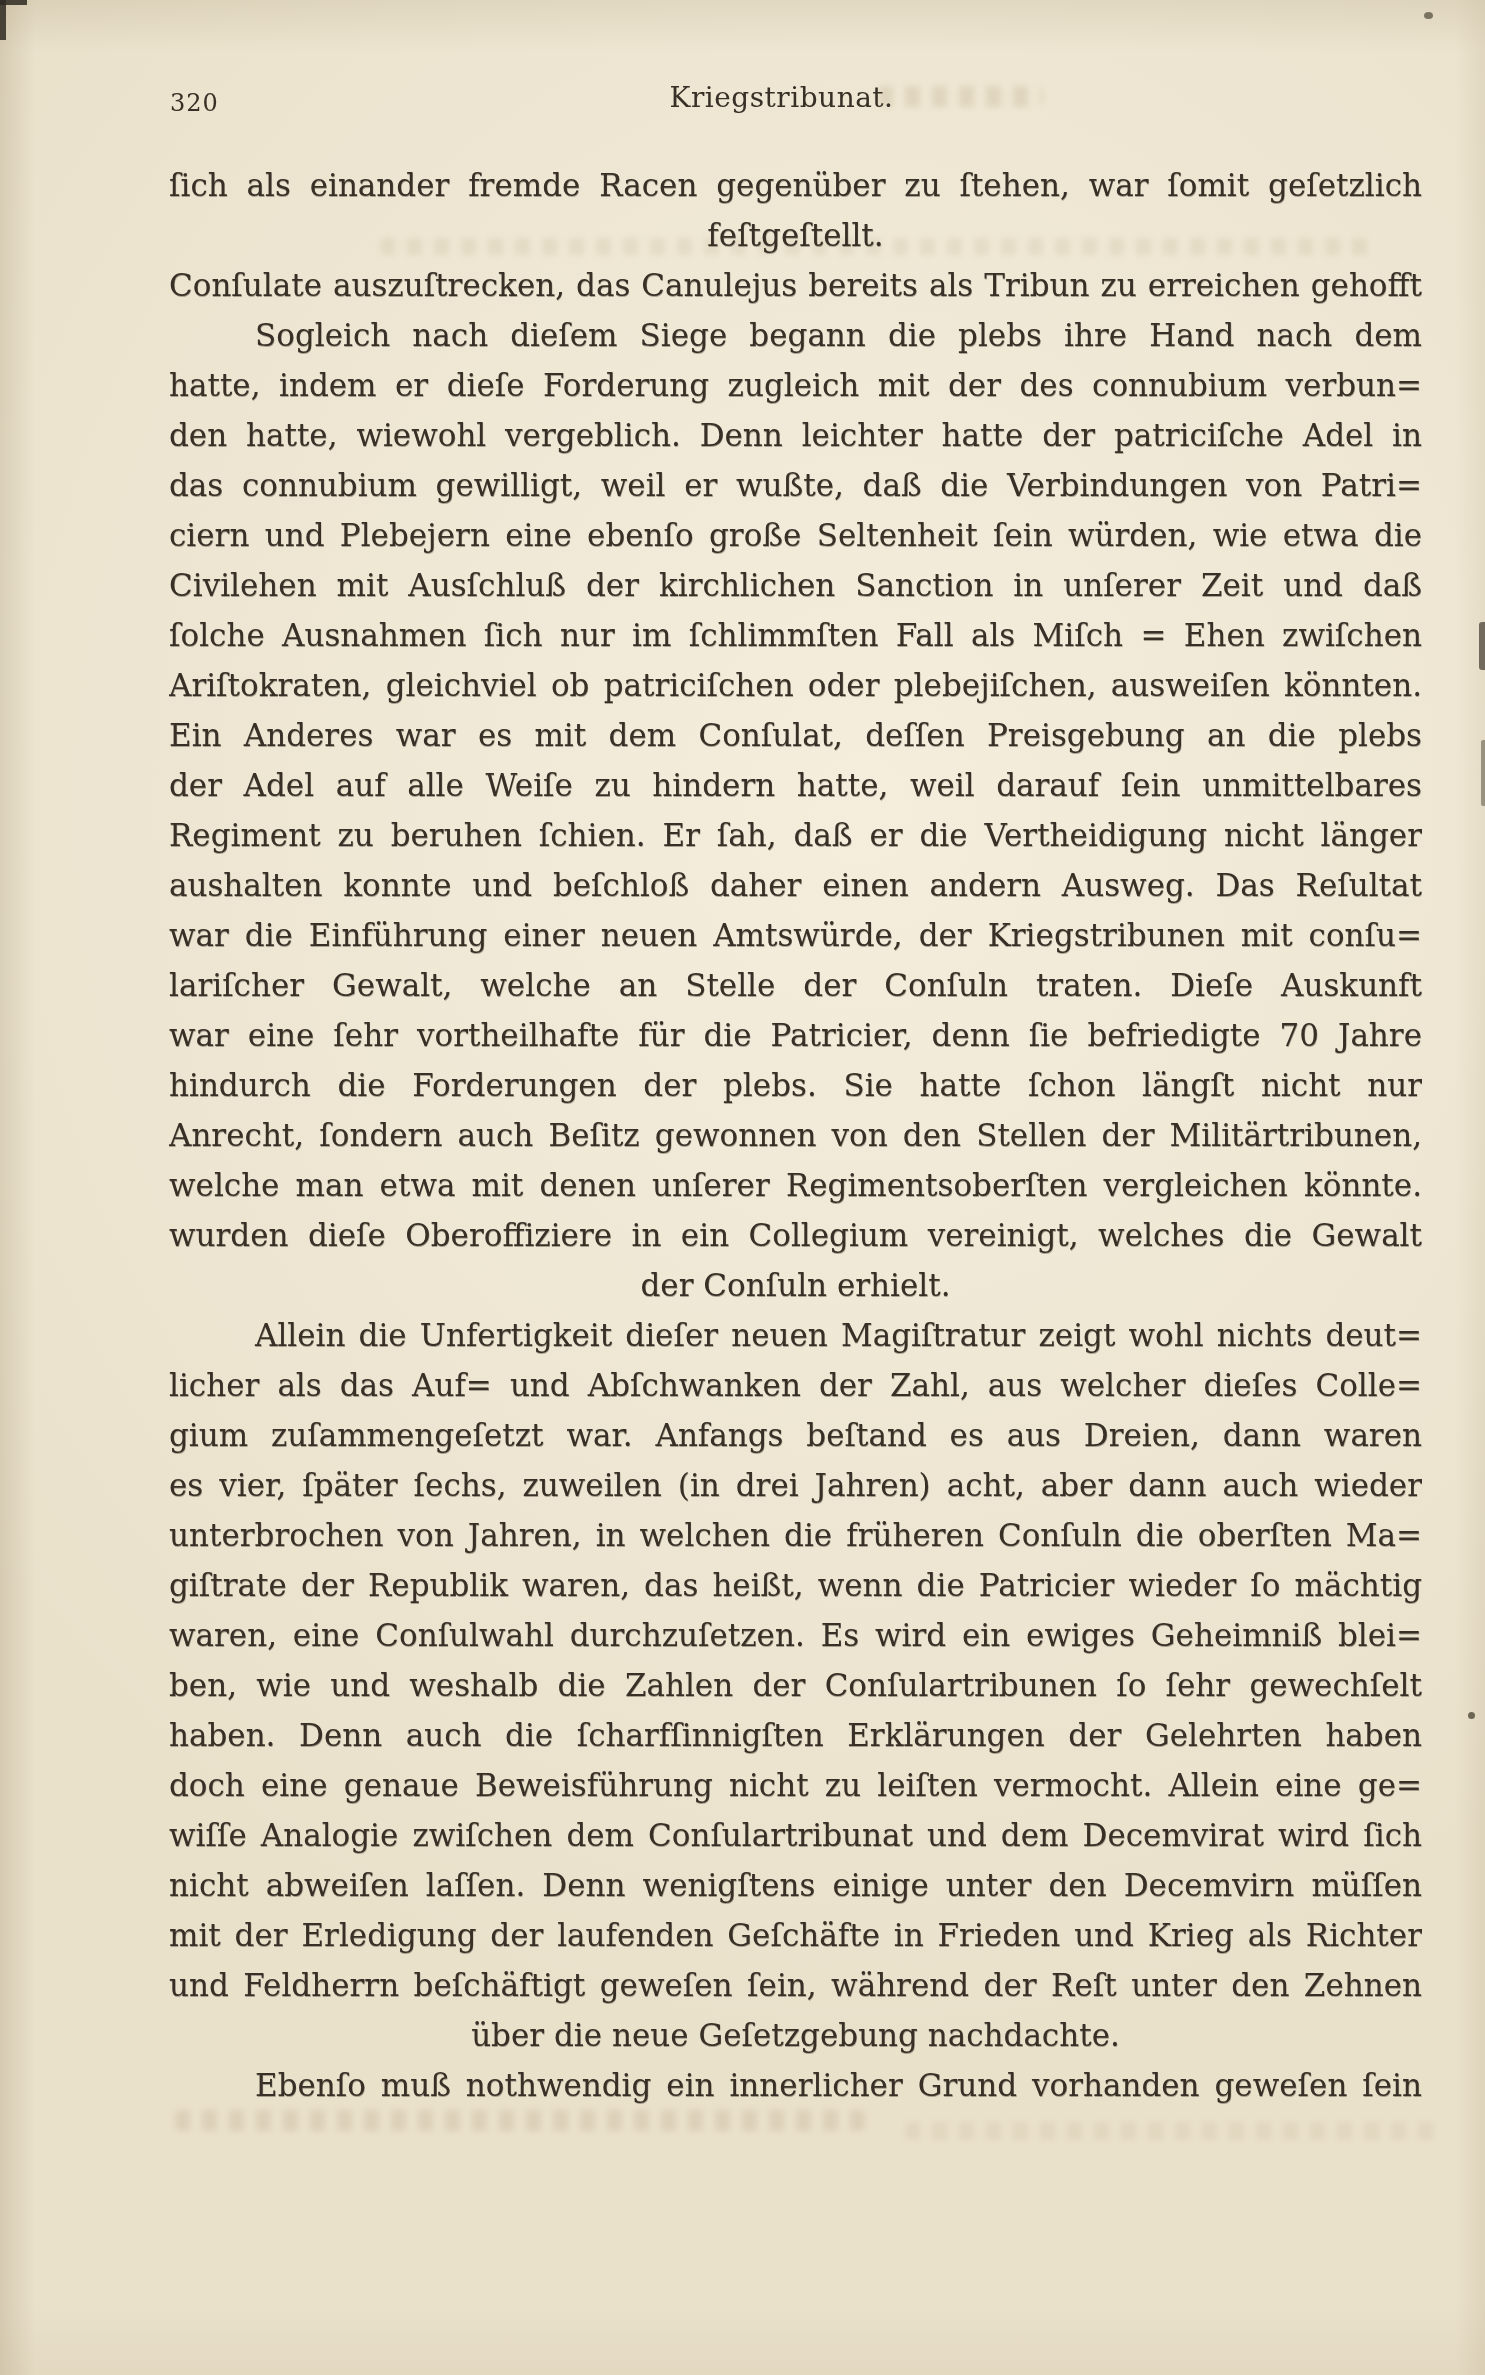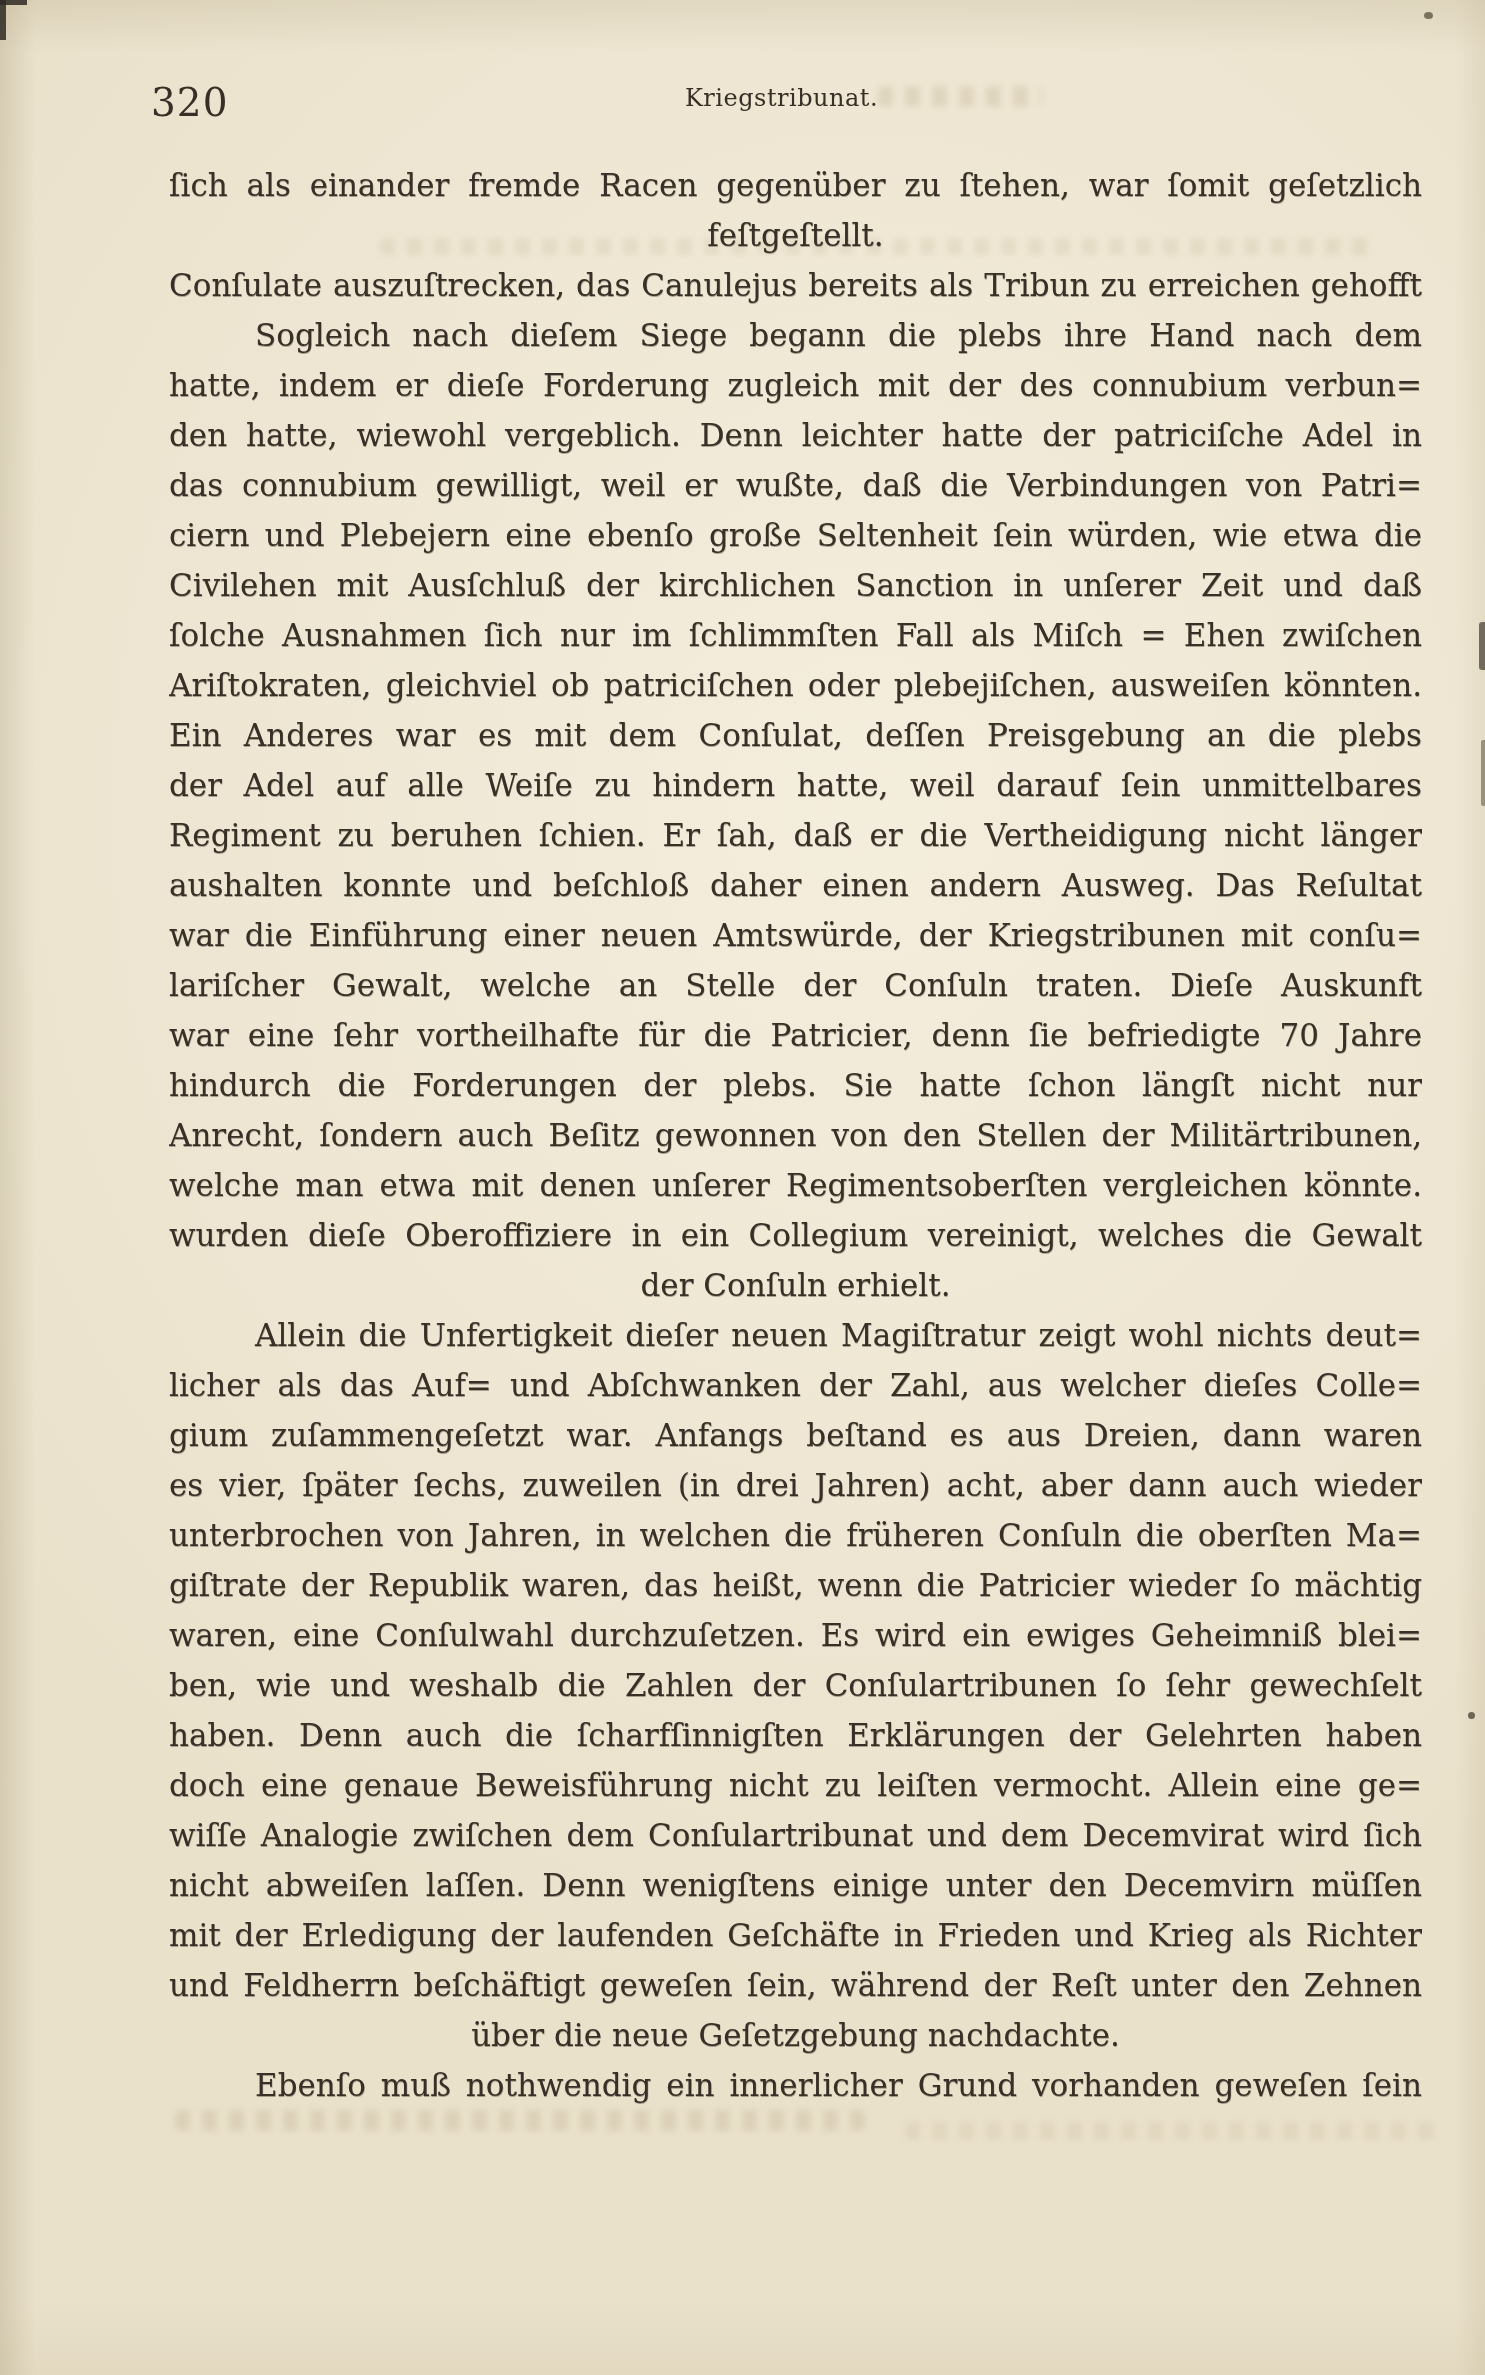--- a/index.html
+++ b/index.html
@@ -16,26 +16,26 @@
     background:
       radial-gradient(120% 85% at 58% 34%, rgba(252,248,236,0.55) 0%, rgba(252,248,236,0) 62%),
       linear-gradient(180deg, rgba(196,184,154,0.40) 0%, rgba(196,184,154,0) 2.2%),
       linear-gradient(90deg,  rgba(188,176,146,0.45) 0%, rgba(188,176,146,0) 2.4%),
       linear-gradient(270deg, rgba(202,190,160,0.38) 0%, rgba(202,190,160,0) 2.0%),
       linear-gradient(0deg,   rgba(205,193,163,0.25) 0%, rgba(205,193,163,0) 3.0%),
       var(--paper);
   }
   
   .pagenum{
-    position:absolute; left:151px; top:86px;
-    font-size:39px; letter-spacing:1px; line-height:34px;
+    position:absolute; left:170px; top:86px;
+    font-size:24px; letter-spacing:1px; line-height:34px;
   }
   .runtitle{
     position:absolute; left:155px; top:82px; width:1253px;
-    text-align:center; font-size:24px; line-height:32px; letter-spacing:0.5px;
+    text-align:center; font-size:28px; line-height:32px; letter-spacing:0.5px;
   }
   
   .textblock{
     position:absolute; left:155px; top:160px; width:1253px;
     font-size:31px; line-height:50px;
     text-shadow:0.4px 0.5px 0.6px rgba(56,47,38,0.38);
     margin-left:14px;
   }
   .line{ height:50px; overflow:hidden; white-space:nowrap; }
   .line.j{ text-align:justify; text-align-last:justify; white-space:normal; }

